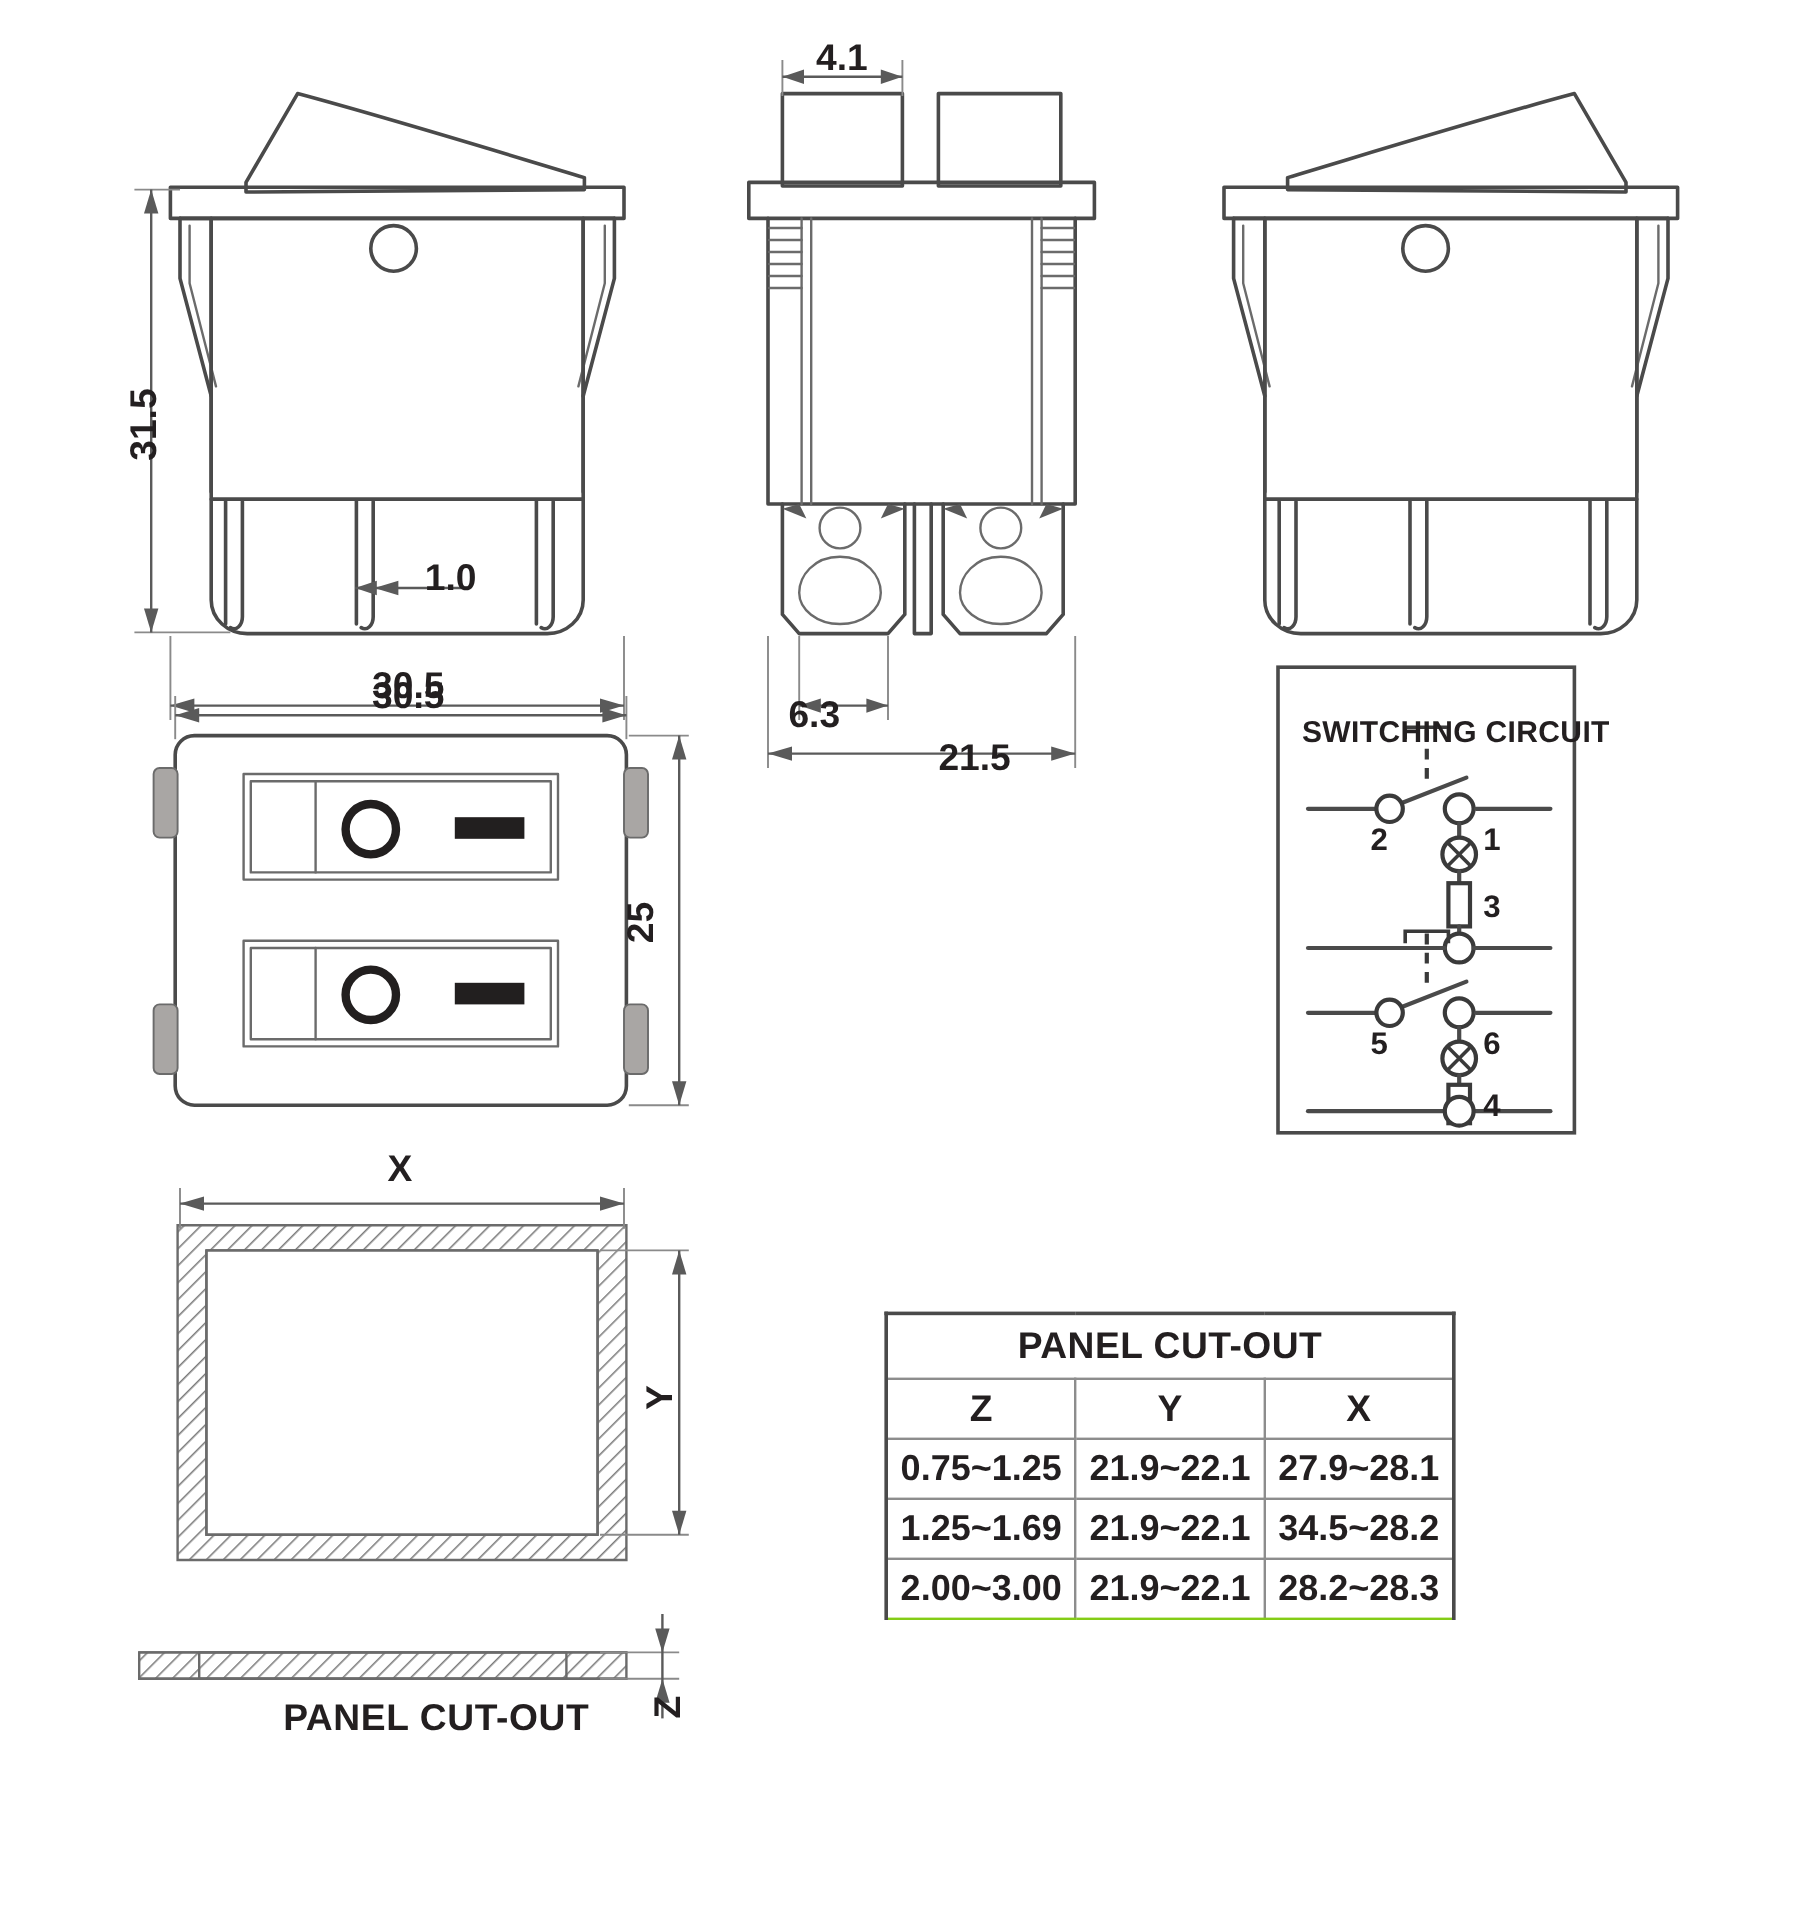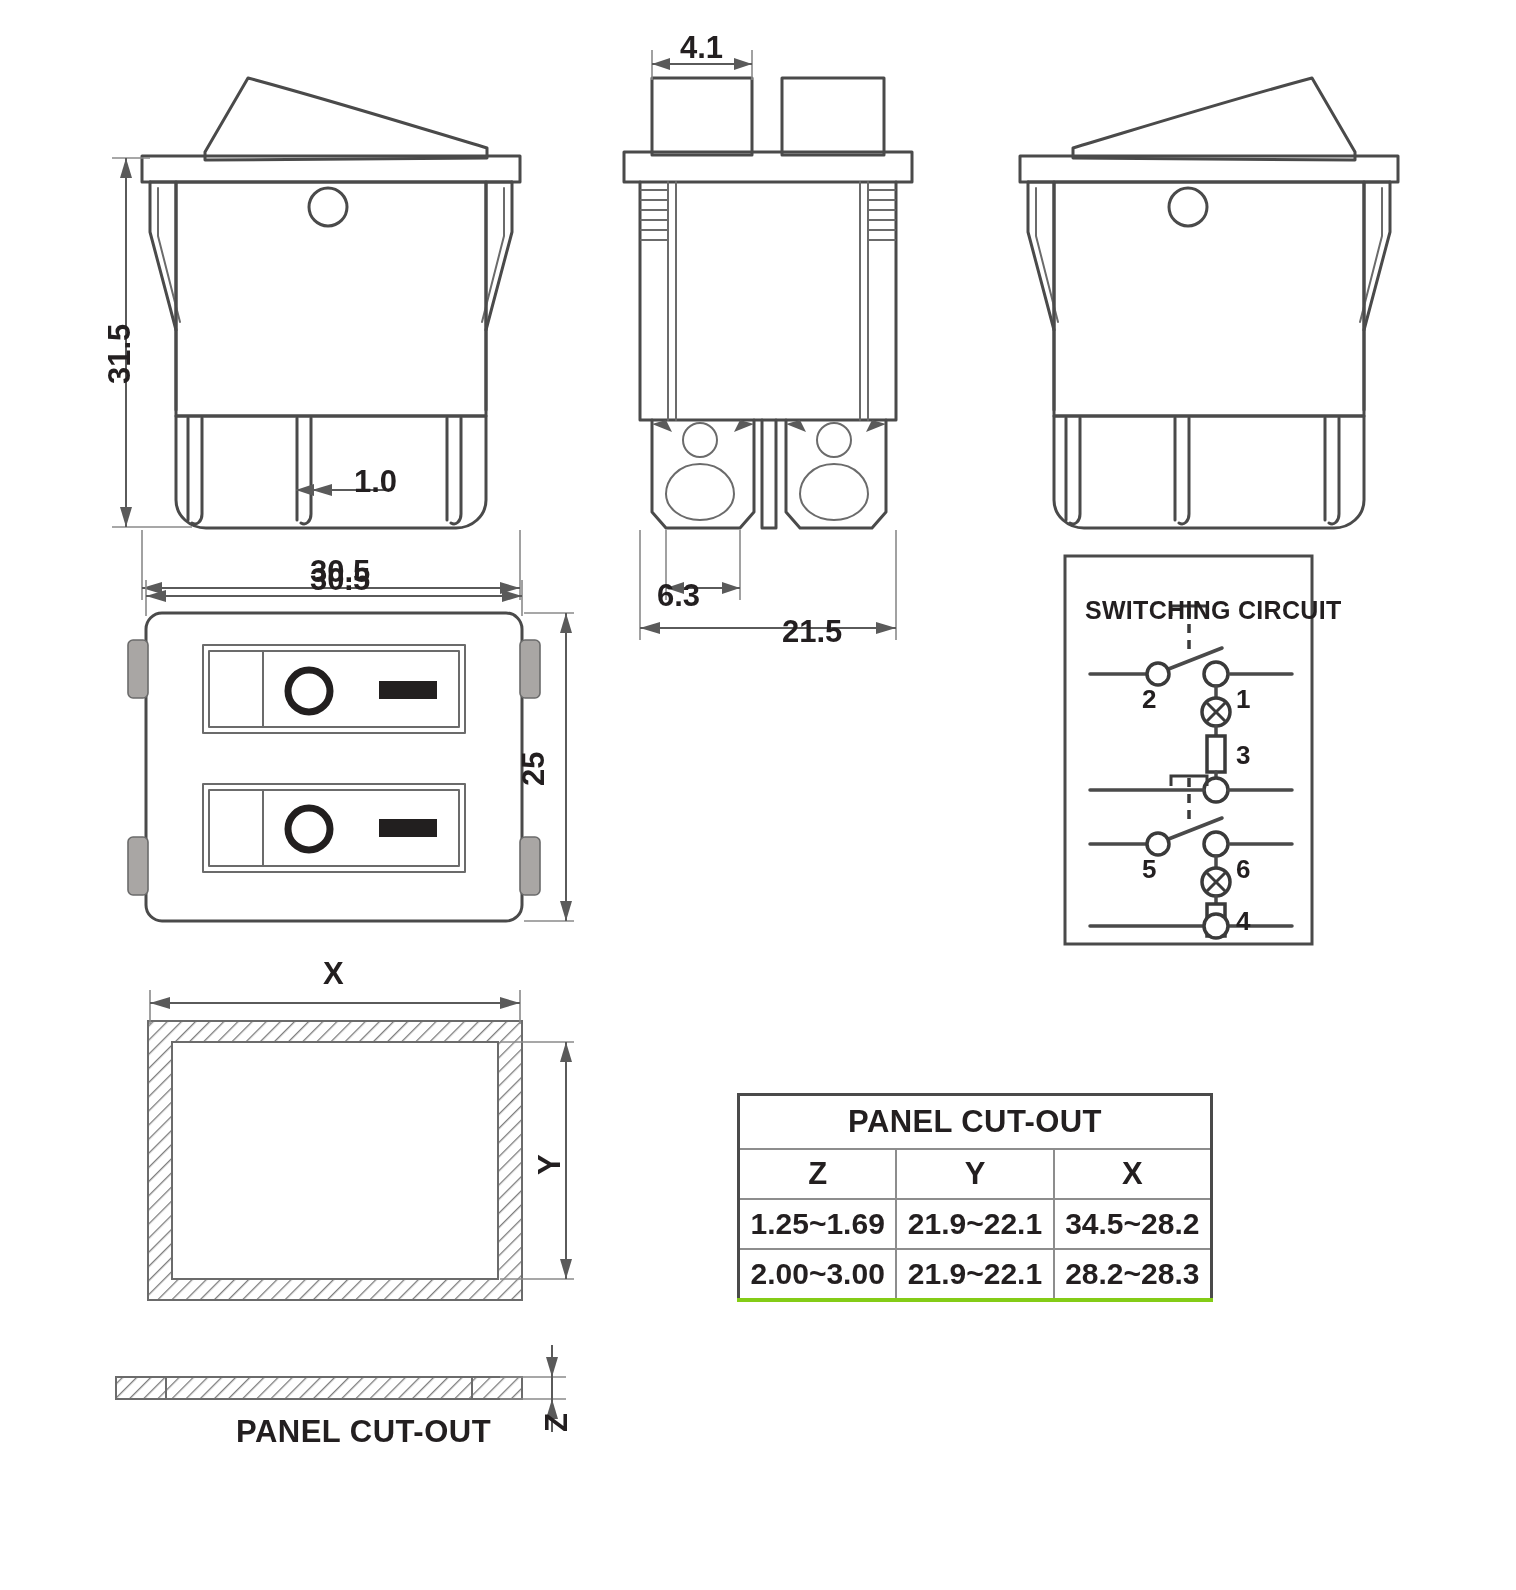--- a/index.html
+++ b/index.html
@@ -80,21 +80,21 @@
     font-size: 31px;
     letter-spacing: 0.4px;
     border: 3px solid #4a4a4a;
     border-bottom: 2px solid #8d8d8d;
     height: 52px;
   }
   .cut-table .hdr { font-size: 31px; }
   .cut-table .cell { font-size: 30px; }
   .cut-table tr td:first-child { border-left: 3px solid #4a4a4a; }
   .cut-table tr td:last-child  { border-right: 3px solid #4a4a4a; }
-  .cut-table tr:last-child td  { border-bottom: 4px solid #84cc16; }
+  .cut-table tr:last-child td  { border-bottom: 2px solid #84cc16; }
 </style>
 </head>
 <body>
 
 <div class="sheet">
 
   <svg class="drawing" viewBox="0 0 1516 1590">
     <defs>
       <pattern id="hatch45" width="10" height="10" patternTransform="rotate(45)" patternUnits="userSpaceOnUse">
         <line x1="0" y1="0" x2="0" y2="10" stroke="#7c7c7c" stroke-width="2.6"></line>
@@ -403,20 +403,25 @@
     <tbody>
       <tr>
         <td class="tbl-title" colspan="3">PANEL CUT-OUT</td>
       </tr>
       <tr>
         <td class="hdr">Z</td>
         <td class="hdr">Y</td>
         <td class="hdr">X</td>
       </tr>
       <tr>
+        <td class="cell">0.75~1.25</td>
+        <td class="cell">21.9~22.1</td>
+        <td class="cell">27.9~28.1</td>
+      </tr>
+      <tr>
         <td class="cell">1.25~1.69</td>
         <td class="cell">21.9~22.1</td>
         <td class="cell">34.5~28.2</td>
       </tr>
       <tr>
         <td class="cell">2.00~3.00</td>
         <td class="cell">21.9~22.1</td>
         <td class="cell">28.2~28.3</td>
       </tr>
     </tbody>

